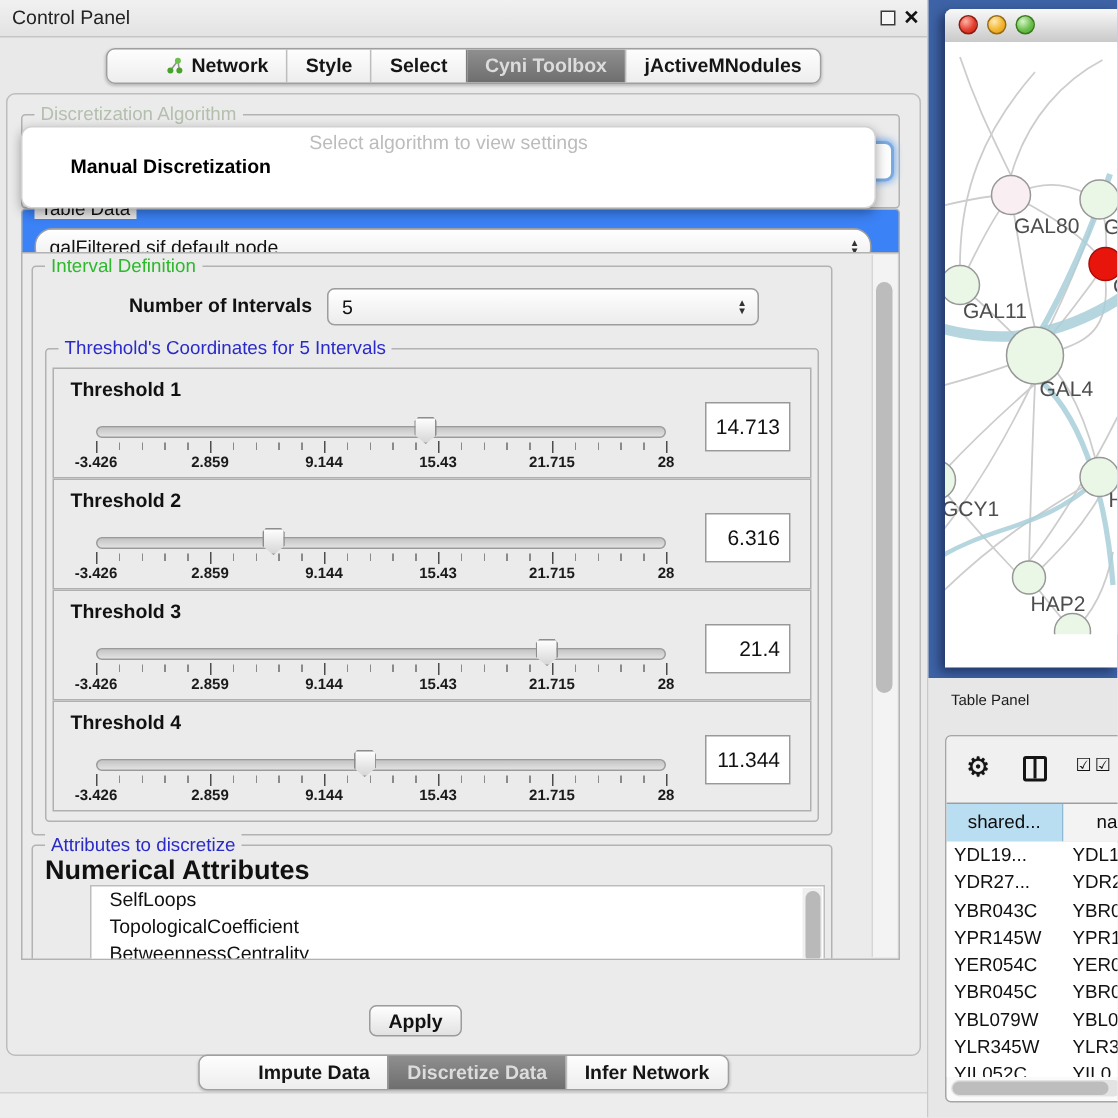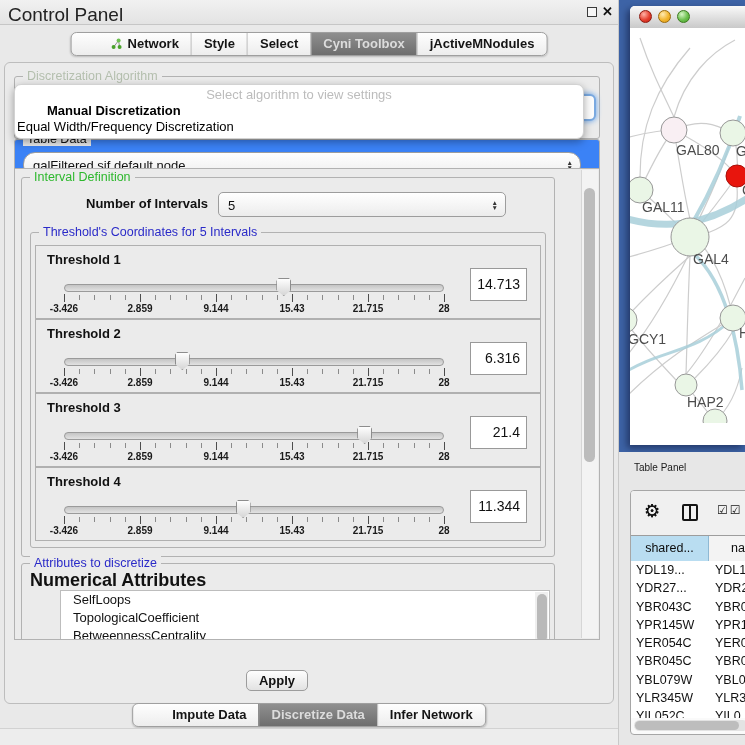--- a/index.html
+++ b/index.html
@@ -1,21 +1,21 @@
 <!DOCTYPE html>
 <html><head>
 <meta charset="utf-8">
 <style>
   html,body{margin:0;padding:0;}
   body{width:745px;height:745px;overflow:hidden;position:relative;
        font-family:"Liberation Sans",sans-serif;background:#e9e9e9;color:#111;}
   
   .cp{position:absolute;left:0;top:0;width:618px;height:745px;background:#e9e9e9;border-right:1px solid #c9c9c9;}
   .cp-titlebar{position:absolute;left:0;top:0;right:0;height:24px;background:linear-gradient(#f1f1f1,#e3e3e3);border-bottom:1px solid #c6c6c6;}
-  .cp-title{position:absolute;left:8px;top:4px;font-size:19px;color:#222;}
+  .cp-title{position:absolute;left:8px;top:4px;font-size:13px;color:#222;}
   .float-icon{position:absolute;right:21px;top:7px;width:8px;height:8px;border:1.5px solid #3a3a3a;background:#f6f6f6;}
   .close-icon{position:absolute;right:5px;top:4px;font-size:13px;font-weight:bold;color:#111;}
   .seg-tabs{position:absolute;display:flex;border:1px solid #9f9f9f;border-radius:6px;overflow:hidden;
             background:linear-gradient(#fefefe,#ededed);box-shadow:0 1px 2px rgba(0,0,0,.2);padding-left:27px;}
   .seg{padding:3px 12px 4px;font-size:13px;font-weight:600;color:#151515;border-left:1px solid #bdbdbd;display:flex;align-items:center;gap:5px;white-space:nowrap;}
   .seg:first-child{border-left:none;}
   .seg.sel{background:linear-gradient(#8f8f8f,#6e6e6e);color:#dcdcdc;border-left-color:#7c7c7c;}
   .top-tabs{top:32px;left:50%;transform:translateX(-50%);}
   .bottom-tabs{top:703px;left:50%;transform:translateX(-50%);}
   .cp-body{position:absolute;left:4px;top:62px;width:608px;height:640px;border:1px solid #bdbdbd;border-radius:6px;background:#ebebeb;}
@@ -132,21 +132,20 @@
   <div class="cp-body"></div>
 
   <div class="group" style="left:14px;top:76px;width:584px;height:61px;">
     <span class="legend faded">Discretization Algorithm</span>
   </div>
   <div class="focus-combo"></div>
 
   <div class="popup">
     <div class="ph">Select algorithm to view settings</div>
     <div class="opt bold">Manual Discretization</div>
-    <div class="opt">Equal Width/Frequency Discretization</div>
   </div>
 
   <div class="group" style="left:14px;top:139px;width:584px;height:44px;background:#3b82f6;">
     <span class="legend">Table Data</span>
     <div class="combo" style="left:8px;top:12px;width:556px;height:24px;border-radius:12px;">
       <span class="val">galFiltered.sif default node</span>
       <span class="arrows">▲<br>▼</span>
     </div>
   </div>
 

